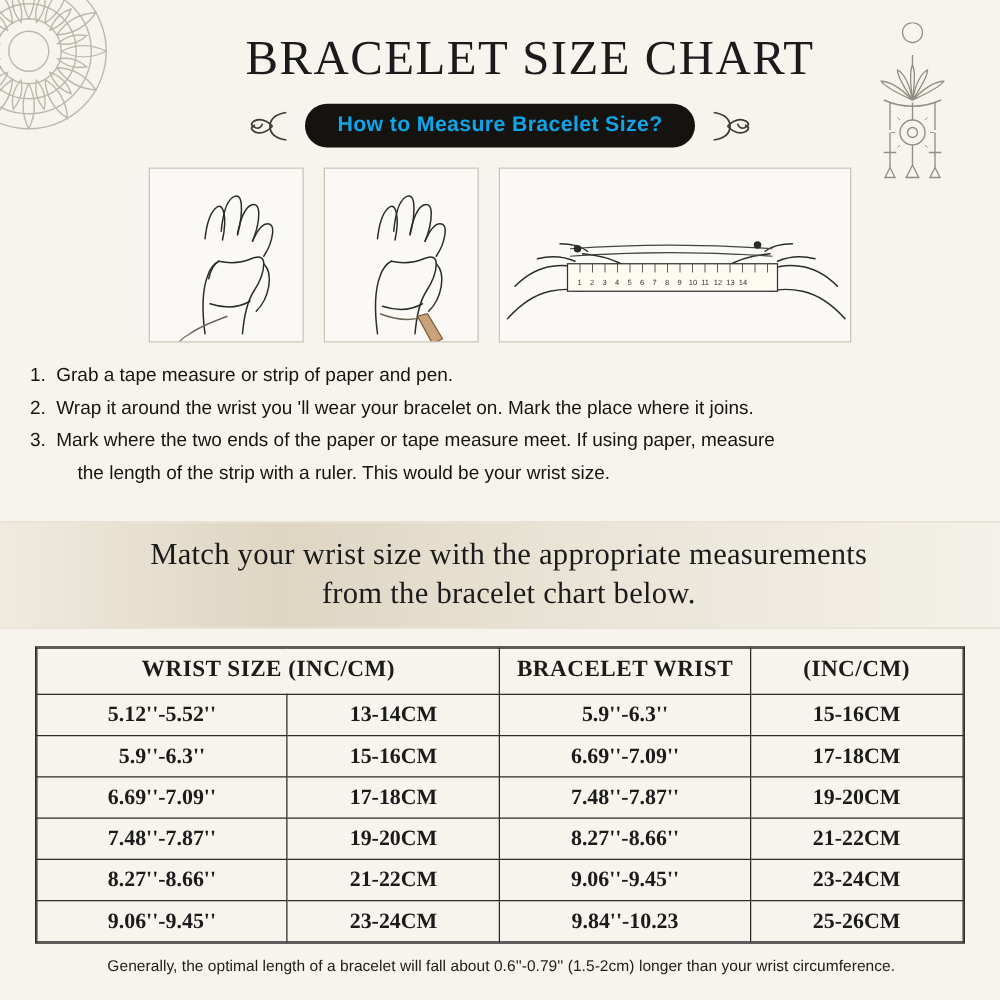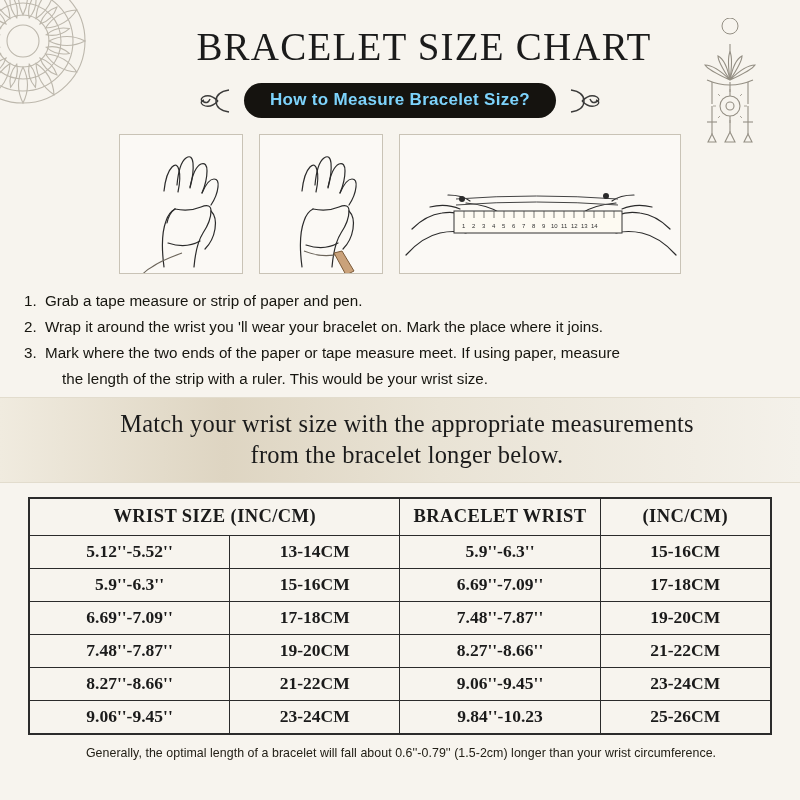--- a/index.html
+++ b/index.html
@@ -56,21 +56,21 @@
 
   .subtitle-row {
     display: flex;
     align-items: center;
     justify-content: center;
     gap: 12px;
     margin-top: 14px;
   }
   .pill {
     background: #15130f;
-    color: #7dd3fc;
+    color: #0ea5e9;
     border-radius: 20px;
     padding: 7px 26px 8px 26px;
     font-size: 17px;
     letter-spacing: .3px;
     font-family: "Liberation Sans", sans-serif;
     font-weight: 600;
     white-space: nowrap;
   }
   .flourish {
     width: 34px;
@@ -107,21 +107,21 @@
     display: flex;
     gap: 6px;
     align-items: flex-start;
   }
   .step .num { width: 15px; flex: 0 0 15px; }
   .step .txt { flex: 1; }
   .step .txt .indent { display: block; padding-left: 17px; }
 
   
   .banner {
-    margin-top: 4px;
+    margin-top: 24px;
     padding: 10px 16px 12px 30px;
     text-align: center;
     background: linear-gradient(90deg, #f0ebdf 0%, #ded5c2 28%, #e9e3d5 55%, #f4f1ea 100%);
     border-top: 1px solid #e2dccd;
     border-bottom: 1px solid #e2dccd;
   }
   .banner .line {
     font-size: 24.5px;
     line-height: 1.28;
     letter-spacing: .2px;
@@ -388,21 +388,21 @@
       <span class="num">3.</span>
       <span class="txt">
         <span>Mark where the two ends of the paper or tape measure meet. If using paper, measure</span>
         <span class="indent">the length of the strip with a ruler. This would be your wrist size.</span>
       </span>
     </div>
   </div>
 
   <div class="banner">
     <div class="line">Match your wrist size with the appropriate measurements</div>
-    <div class="line">from the bracelet longer below.</div>
+    <div class="line">from the bracelet chart below.</div>
   </div>
 
   <div class="table-wrap">
     <table>
       <colgroup>
         <col class="col-a">
           <col class="col-b">
           <col class="col-c">
           <col class="col-d">
       </colgroup>

